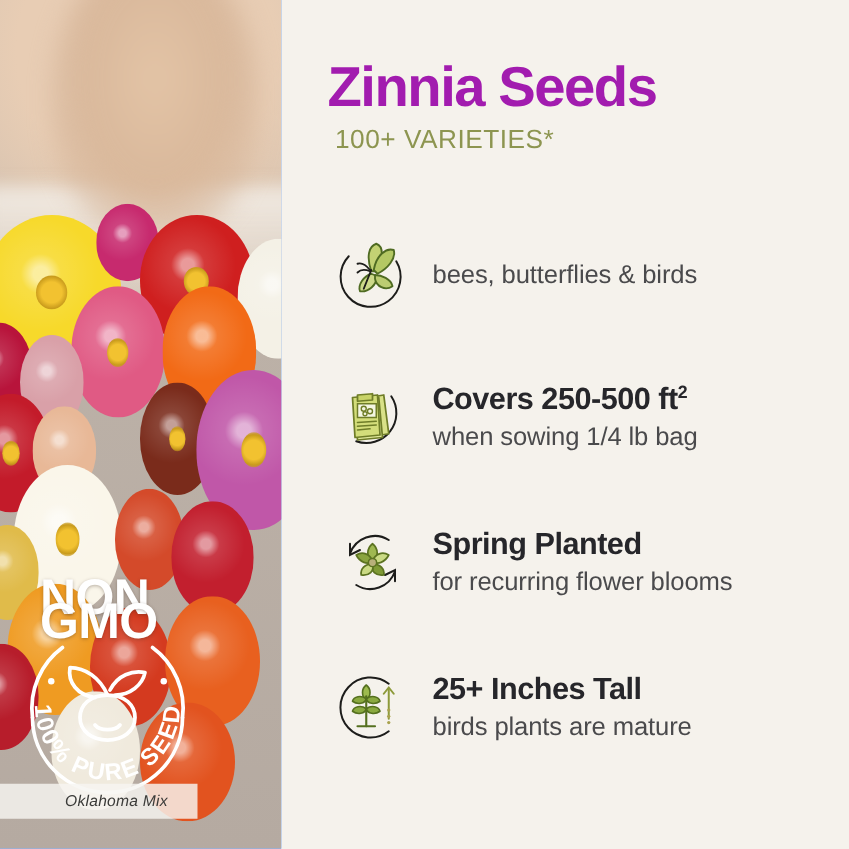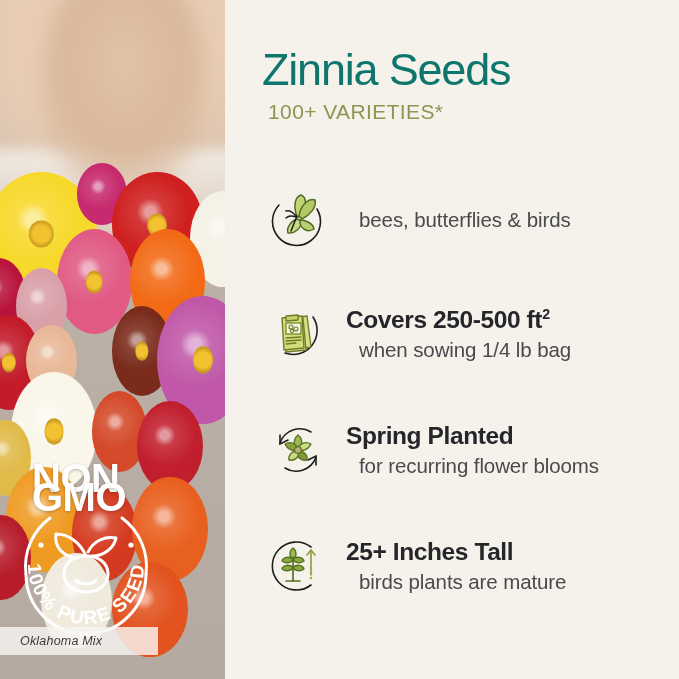--- a/index.html
+++ b/index.html
@@ -120,33 +120,34 @@
     display: flex;
     align-items: center;
   }
   .caption-text {
     font-style: italic;
     font-size: 12.5px;
     color: #3b3b39;
     padding-left: 20px;
     letter-spacing: 0.2px;
     white-space: nowrap;
+    margin-left: 32px;
   }
 
   
   .content {
     position: relative;
     flex: 1 1 auto;
     padding: 46px 0 0 37px;
     box-sizing: border-box;
   }
   .title {
     font-size: 45px;
-    font-weight: 400;
-    color: #0f766e;
+    font-weight: 700;
+    color: #a21caf;
     letter-spacing: -1.2px;
     line-height: 1.05;
     margin: 0;
   }
   .subtitle {
     margin: 7px 0 0 6px;
     font-size: 21px;
     color: #8d9550;
     letter-spacing: 0.4px;
     font-weight: 400;
@@ -184,21 +185,20 @@
     vertical-align: super;
     font-weight: 700;
   }
   .feature-sub {
     margin-top: 4px;
     font-size: 20.5px;
     color: #4a4a4c;
     font-weight: 400;
     letter-spacing: -0.1px;
     line-height: 1.2;
-    margin-left: 13px;
   }
 </style>
 </head>
 <body>
 
 <div class="page">
 
   <div class="photo-panel">
     <div class="photo-bg"></div>
     <div class="shoulder"></div>

